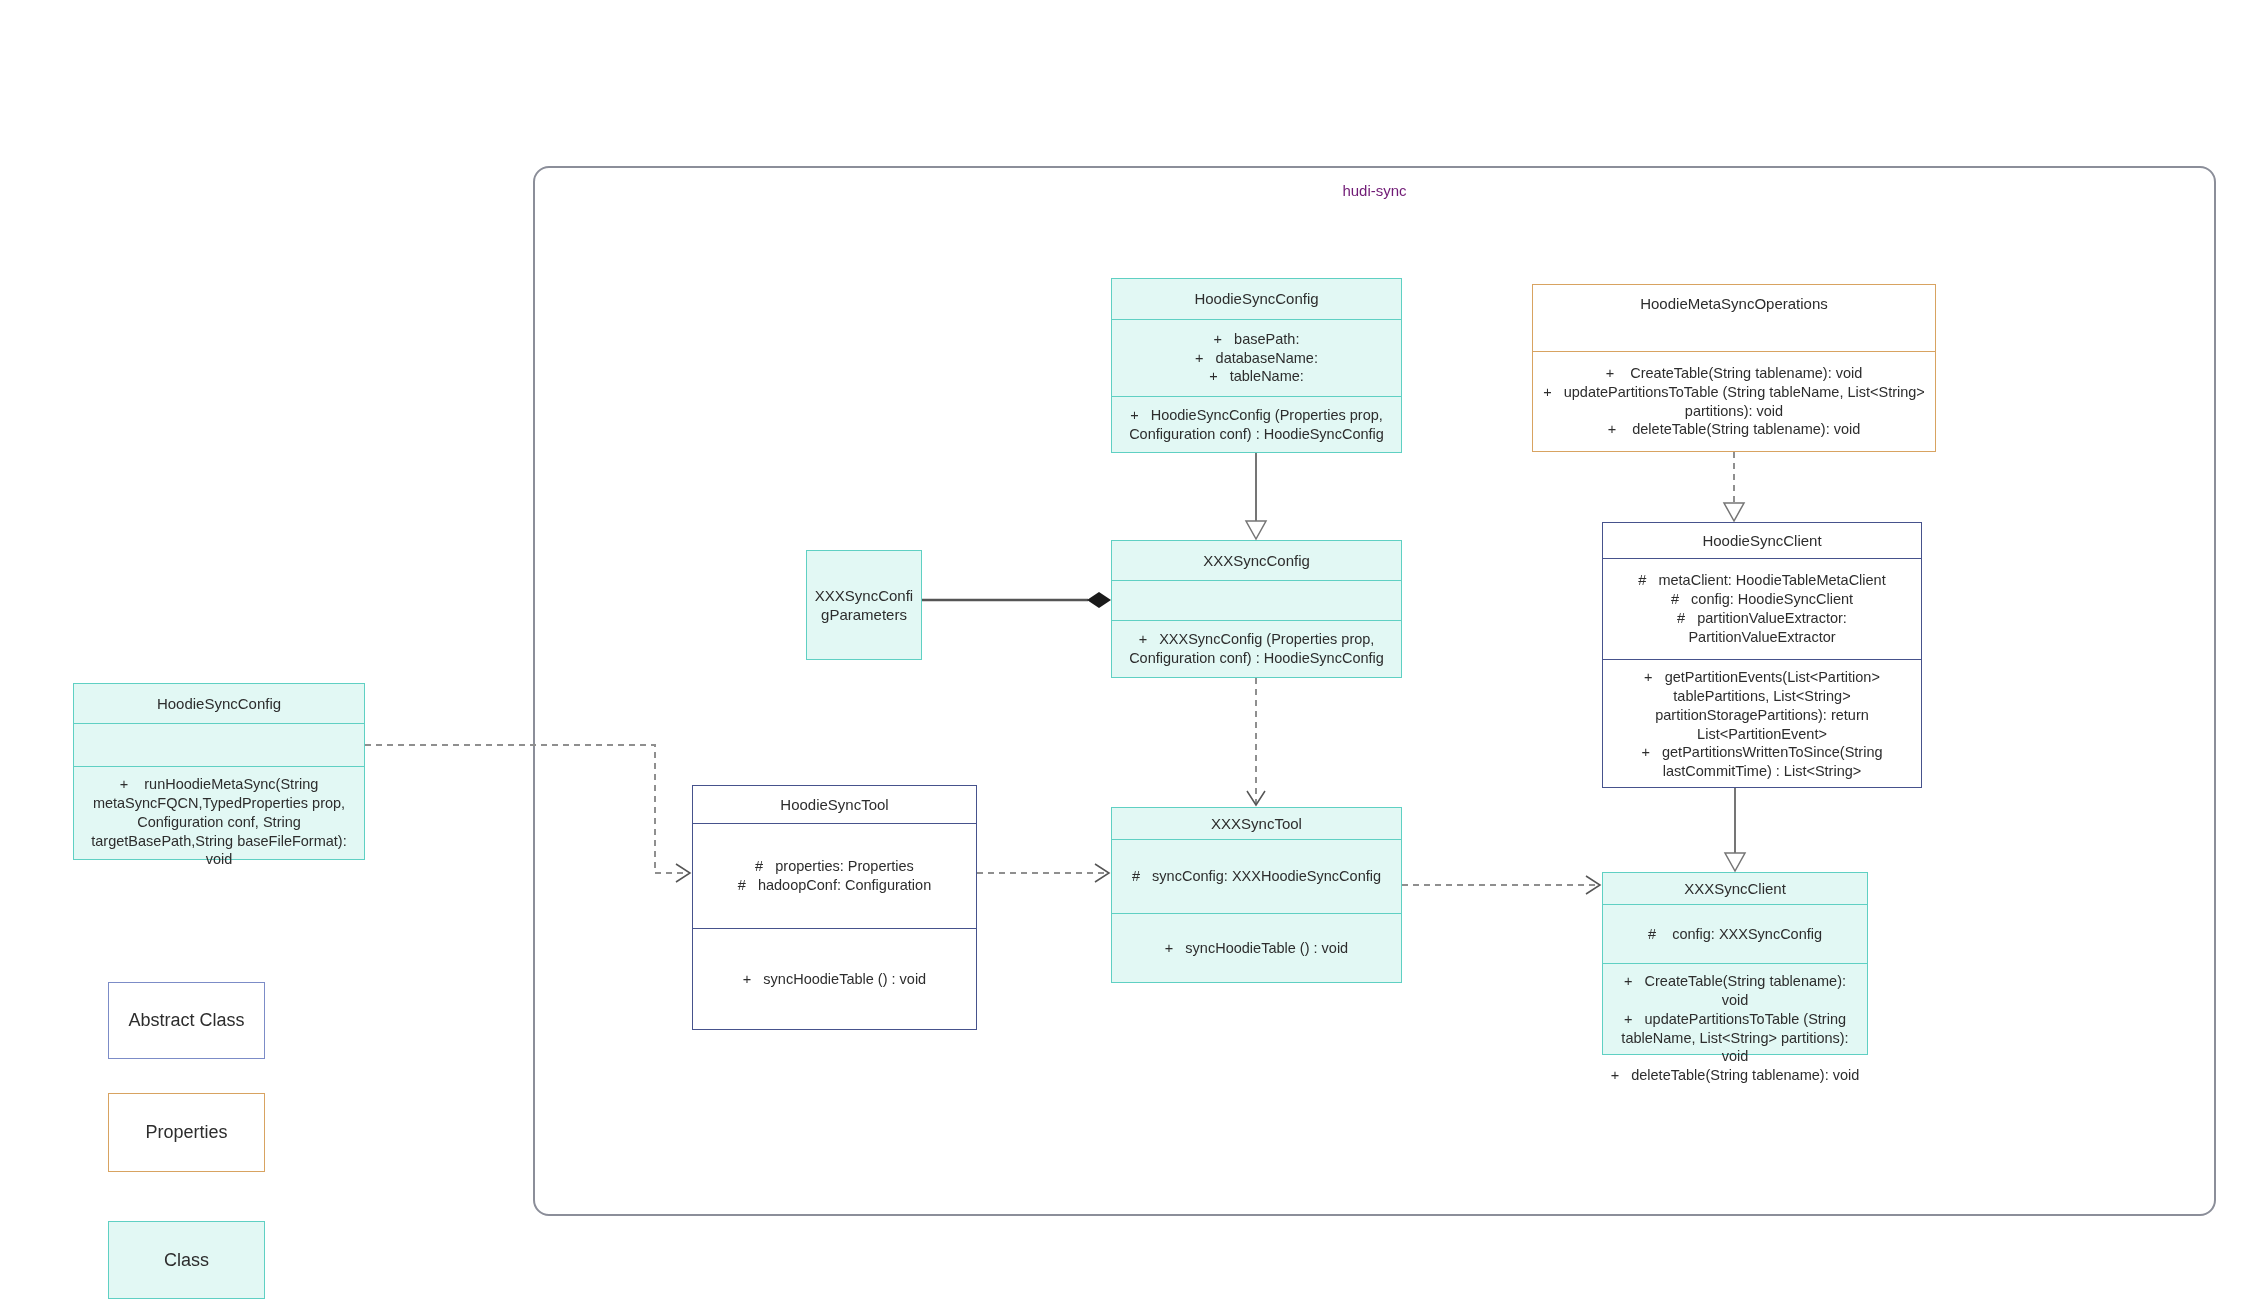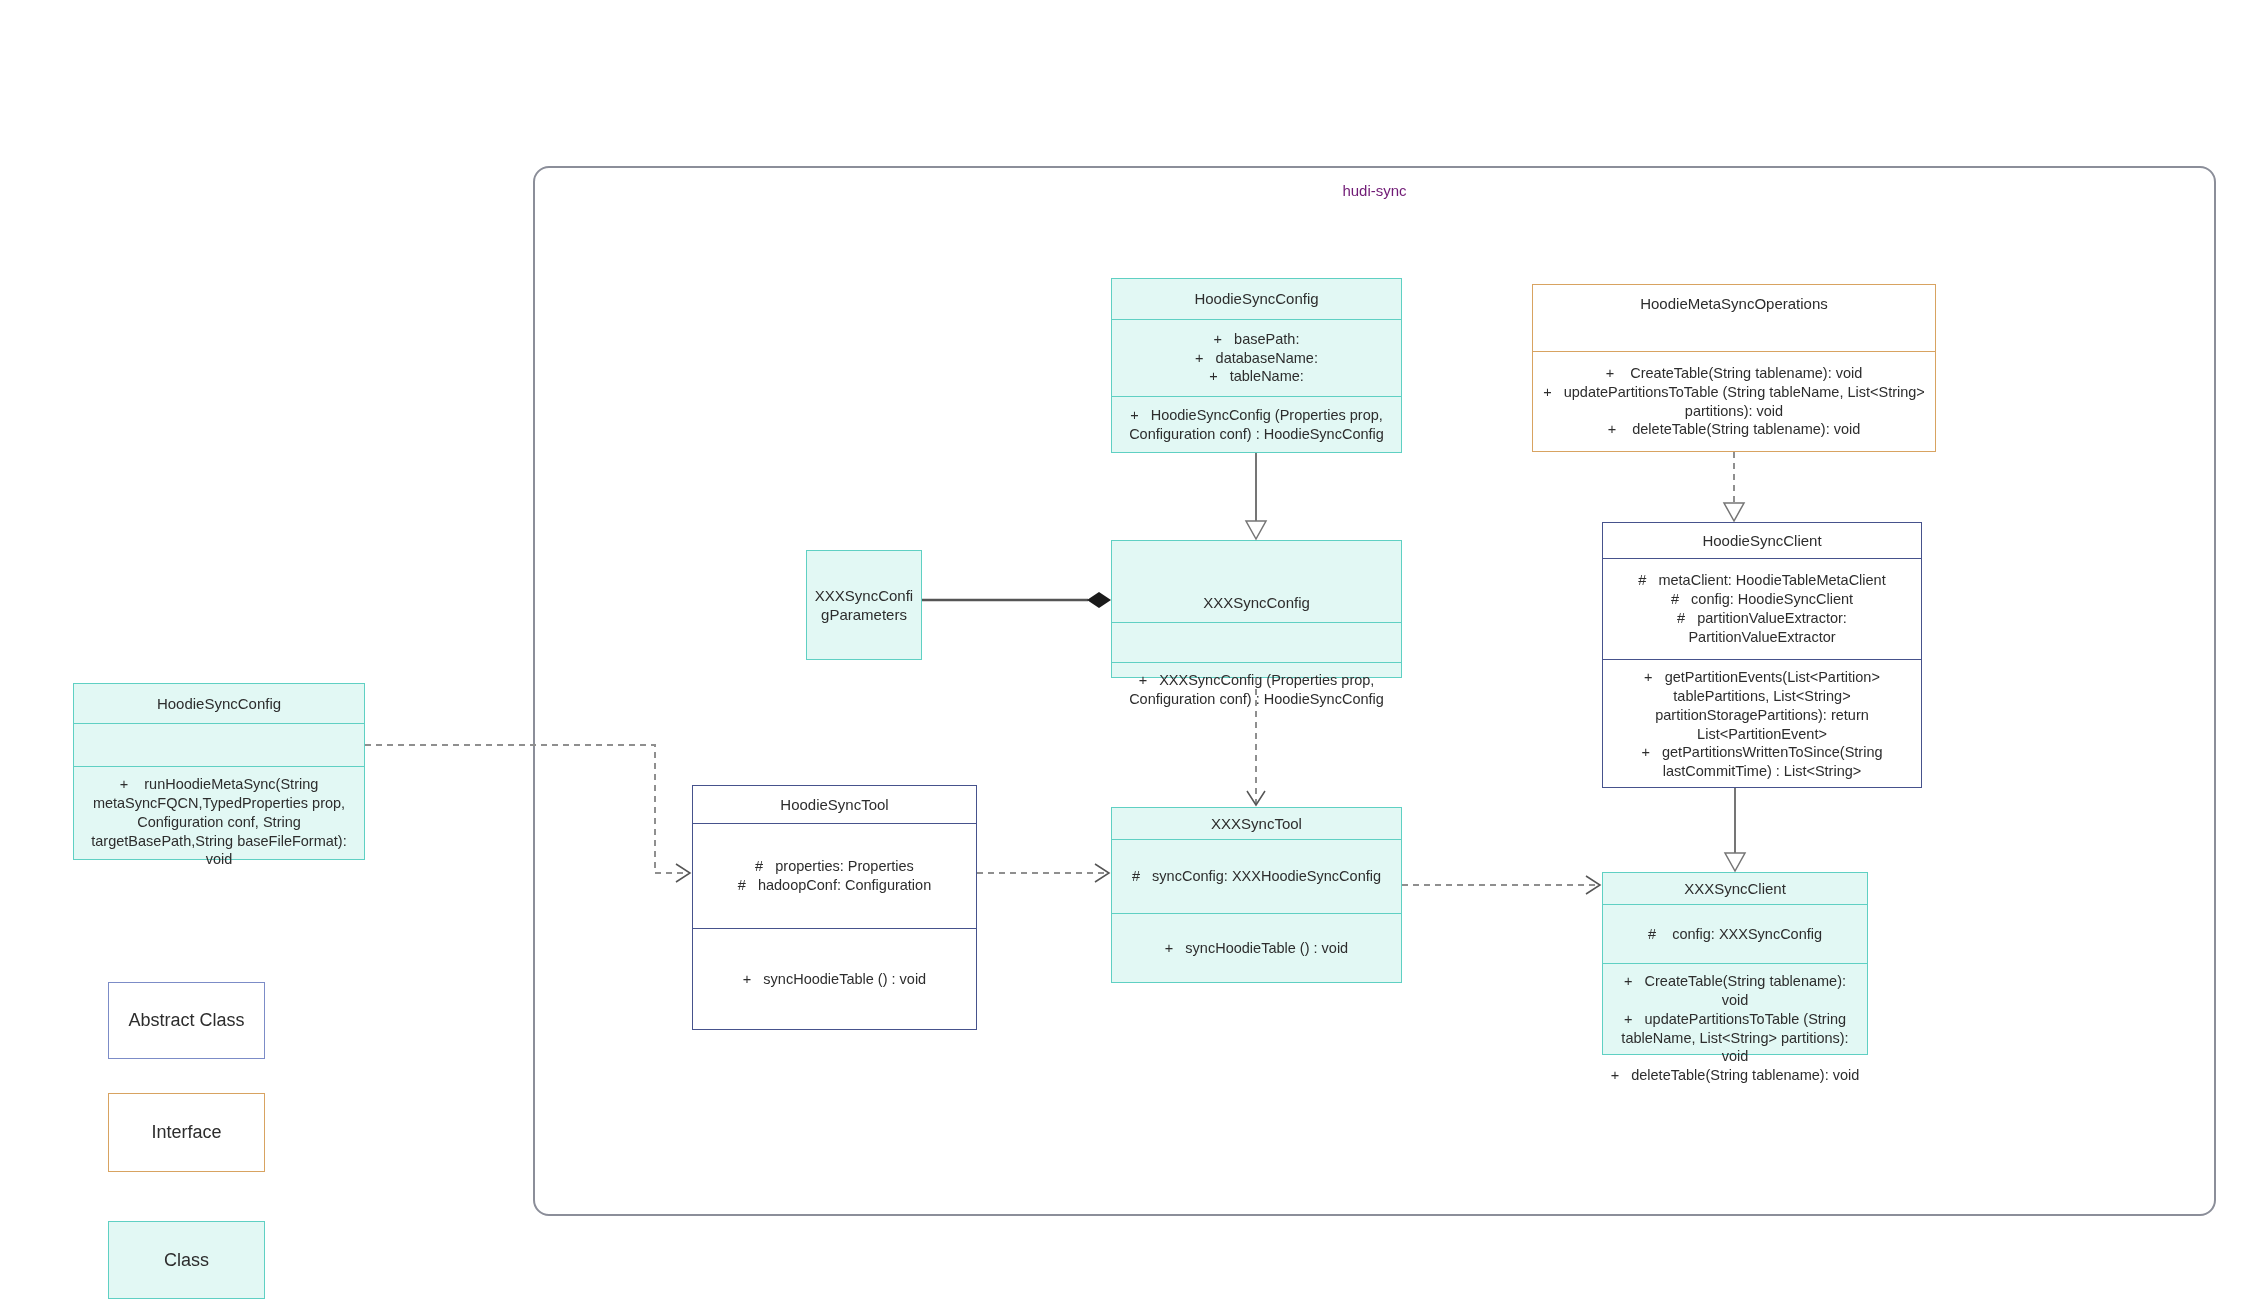--- a/index.html
+++ b/index.html
@@ -41,21 +41,21 @@
   #hoodieSyncConfig .title{height:40px;}
   #hoodieSyncConfig .attrs{height:77px;}
 
   #hoodieMetaSyncOperations{left:1532px;top:284px;width:404px;height:168px;}
   #hoodieMetaSyncOperations .title{height:38px;}
 
   #xxxSyncConfigParameters{left:806px;top:550px;width:116px;height:110px;}
   #xxxSyncConfigParameters .title{height:100%;word-break:break-all;}
 
   #xxxSyncConfig{left:1111px;top:540px;width:291px;height:138px;}
-  #xxxSyncConfig .title{height:39px;margin-top:42px;}
+  #xxxSyncConfig .title{height:39px;}
   #xxxSyncConfig .attrs{height:40px;}
 
   #hoodieSyncClient{left:1602px;top:522px;width:320px;height:266px;}
   #hoodieSyncClient .title{height:35px;}
   #hoodieSyncClient .attrs{height:101px;}
 
   #syncUtilHelpers{left:73px;top:683px;width:292px;height:177px;}
   #syncUtilHelpers .title{height:39px;}
   #syncUtilHelpers .attrs{height:43px;}
 
@@ -148,21 +148,21 @@
   <div class="sec attrs">#    config: XXXSyncConfig</div>
   <div class="sec methods grow">+   CreateTable(String tablename): void
 +   updatePartitionsToTable (String tableName, List&lt;String&gt; partitions): void
 +   deleteTable(String tablename): void</div>
 </div>
 
 <div class="legend-box" id="legendAbstract">
   <span>Abstract Class</span>
 </div>
 <div class="legend-box" id="legendInterface">
-  <span>Interface</span>
+  <span>Properties</span>
 </div>
 <div class="legend-box" id="legendClass">
   <span>Class</span>
 </div>
 
 <svg id="connectors" xmlns="http://www.w3.org/2000/svg">
 
   <g>
     <line x1="1256" y1="453" x2="1256" y2="521" stroke="#757575" stroke-width="2"></line>
     <polygon points="1256,539 1246,521 1266,521" fill="#ffffff" stroke="#757575" stroke-width="1.5"></polygon>

